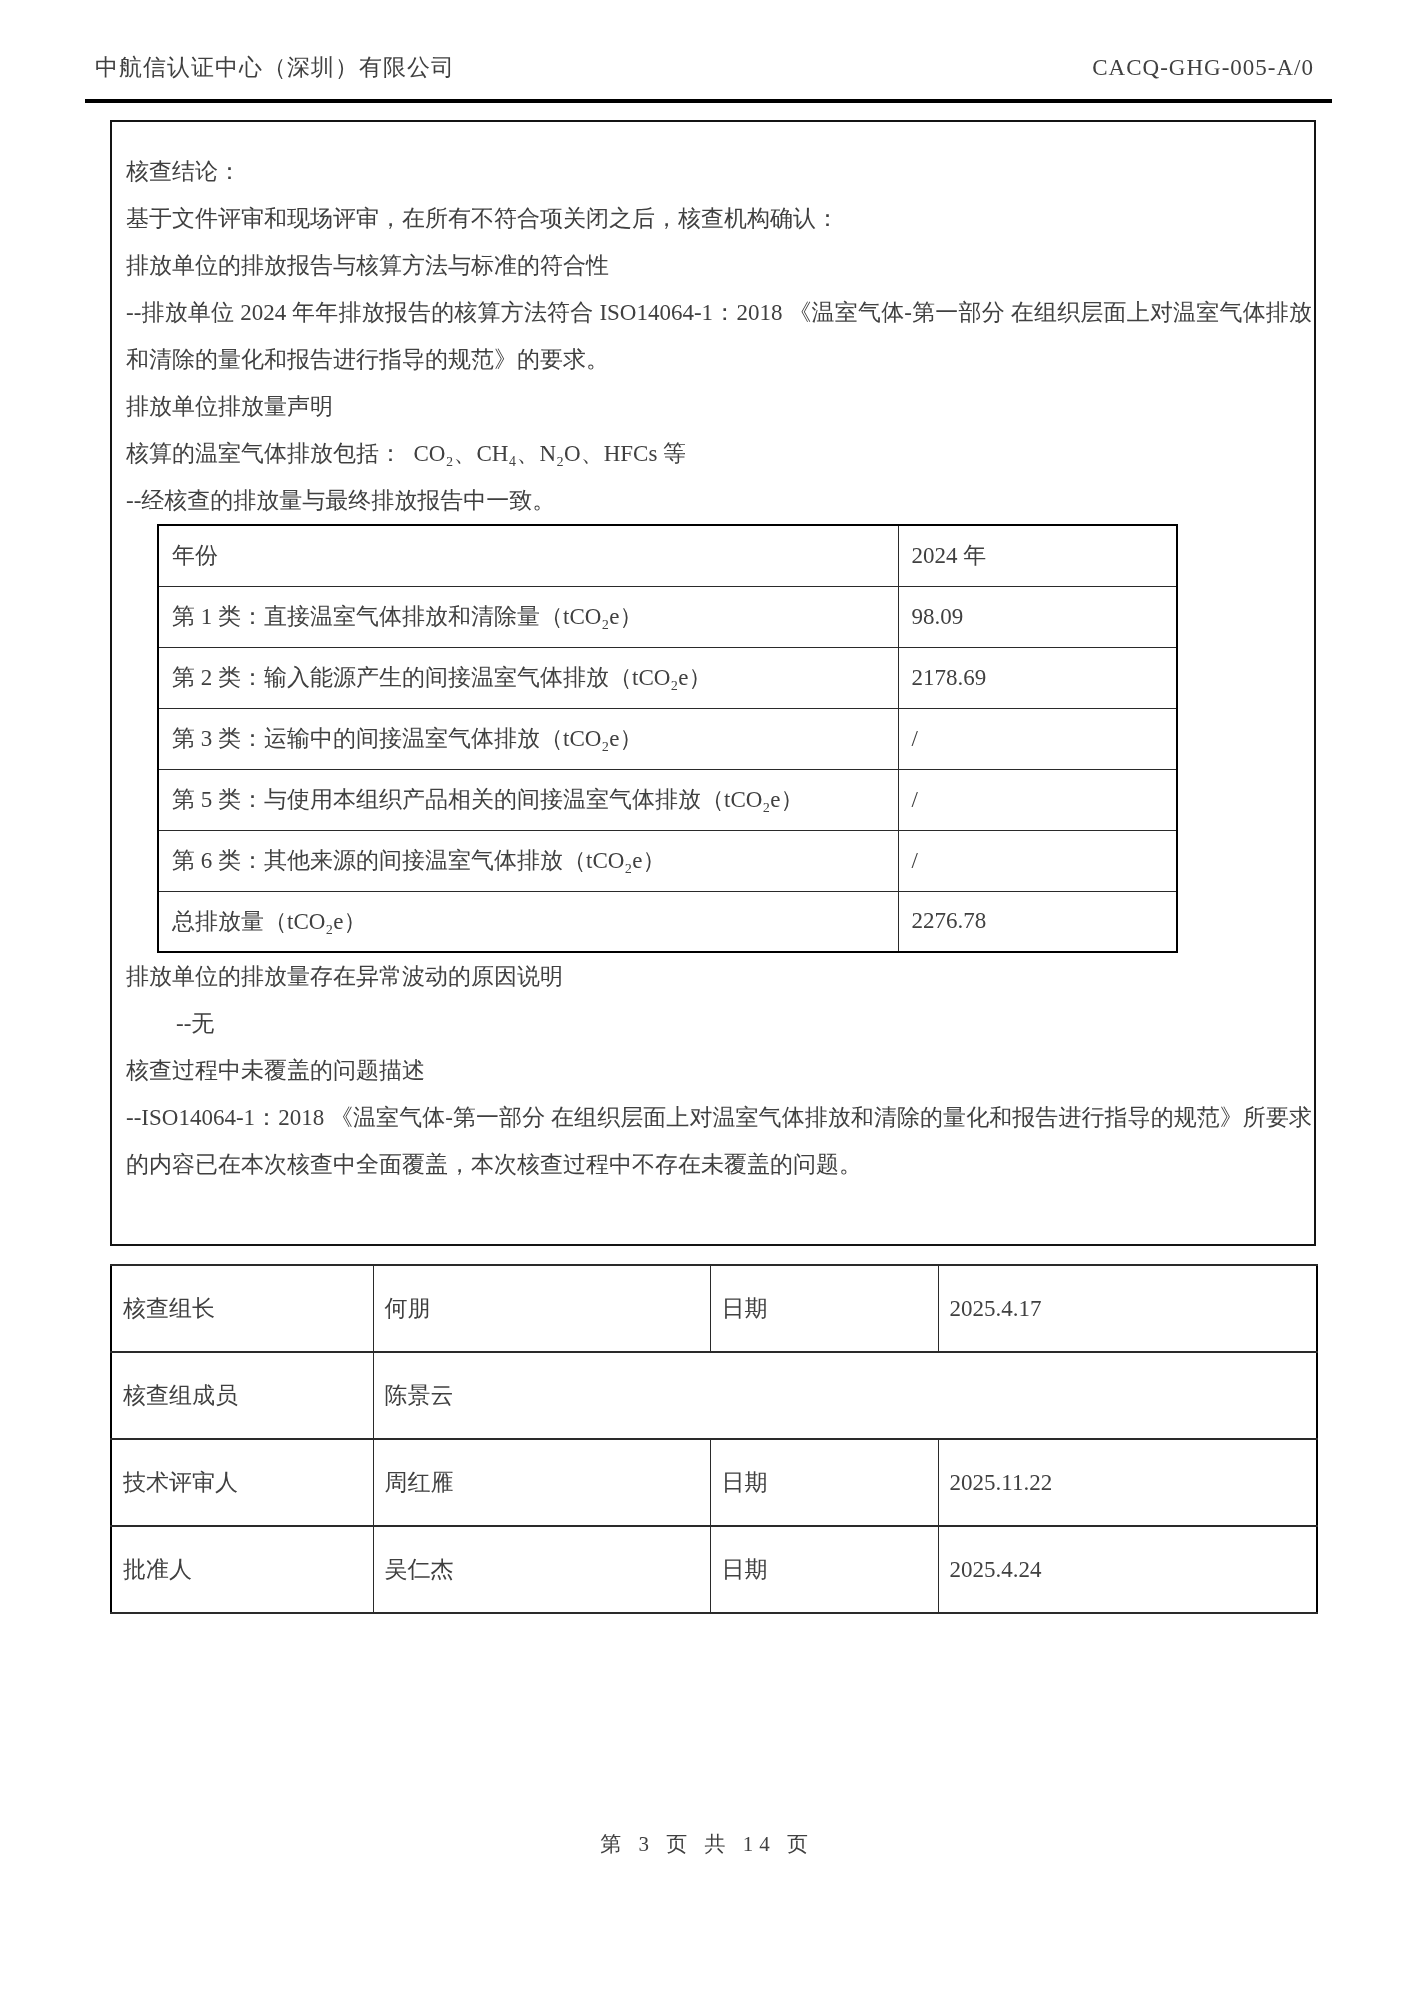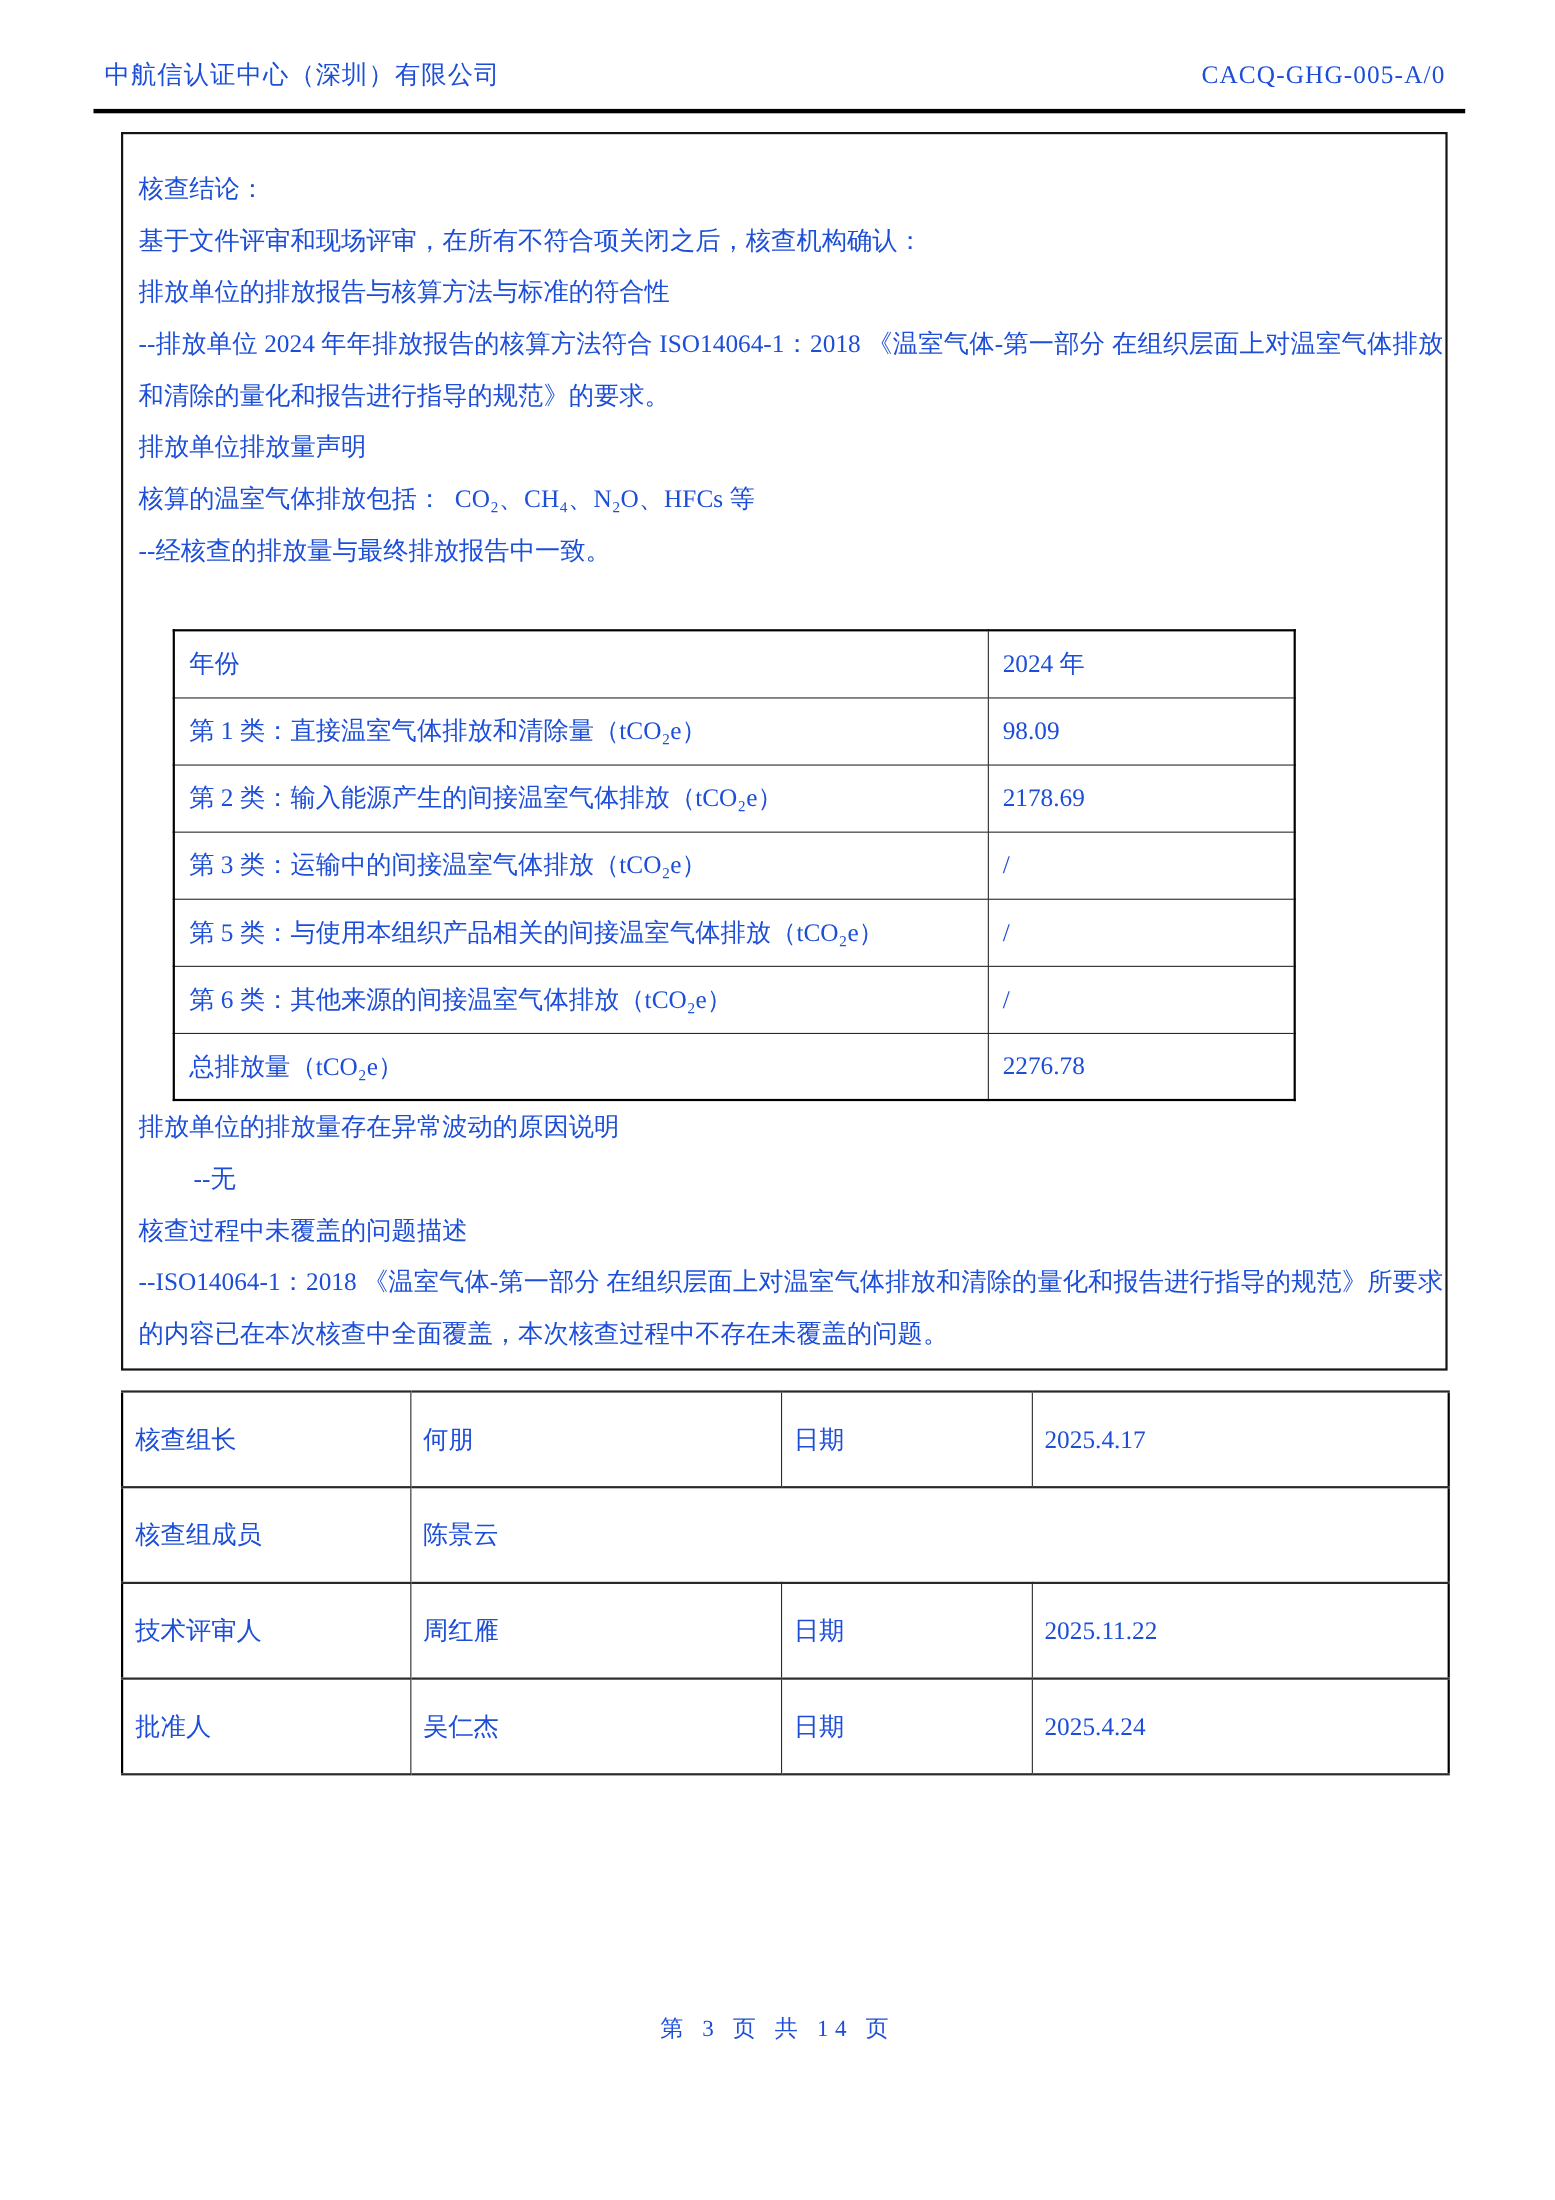--- a/index.html
+++ b/index.html
@@ -2,21 +2,21 @@
 <html><head>
 <meta charset="utf-8">
 <style>
   * { margin: 0; padding: 0; box-sizing: border-box; }
   html, body { background: #ffffff; }
   .page {
     position: relative;
     width: 1414px;
     height: 2000px;
     background: #ffffff;
-    color: #1d4ed8;
+    color: #404040;
     font-family: "Liberation Serif", "DejaVu Serif", serif;
     overflow: hidden;
   }
 
   
   .header {
     position: absolute;
     top: 52px; left: 95px; right: 100px;
     display: flex;
     justify-content: space-between;
@@ -46,21 +46,20 @@
   .line.prewrap { white-space: pre-wrap; }
   .indent { text-indent: 50px; }
 
   
   .emissions-table {
     border-collapse: collapse;
     table-layout: fixed;
     margin-left: 31px;
     width: 1021px;
     border: 2px solid #000;
-    margin-top: 48px;
   }
   .emissions-table td {
     border: 1px solid #2a2a2a;
     height: 61px;
     vertical-align: middle;
     font-size: 23px;
     padding: 0 10px 0 13px;
   }
   .emissions-table td.val { width: 279px; }
 

